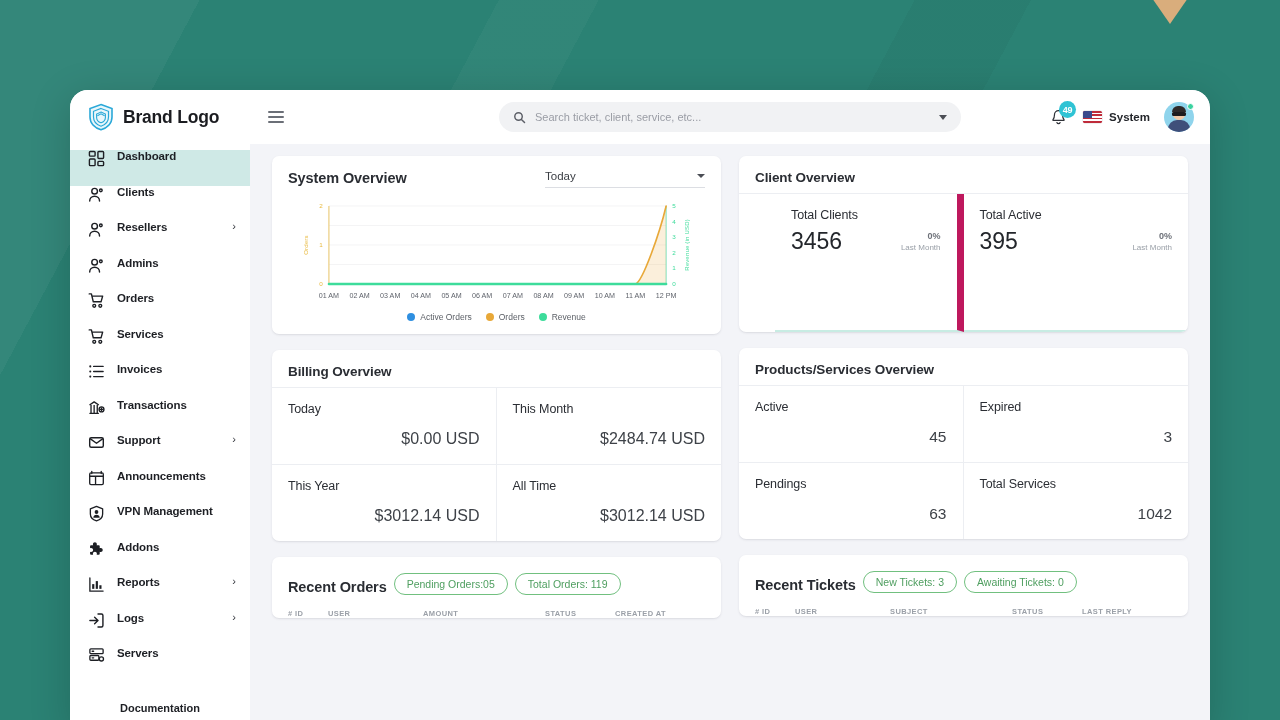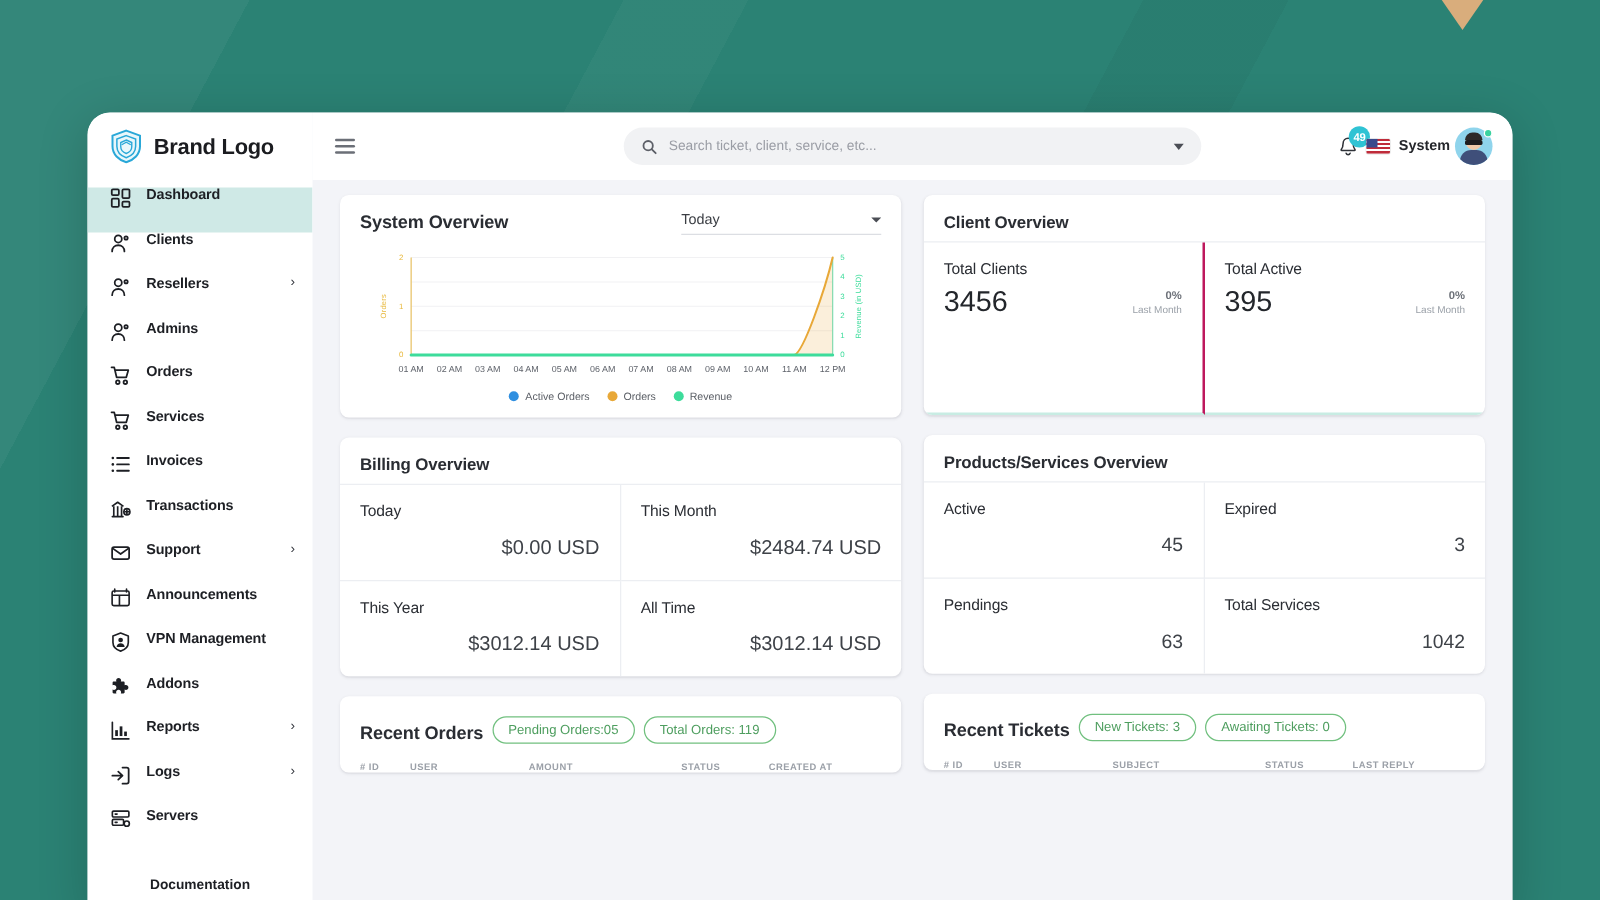--- a/index.html
+++ b/index.html
@@ -110,21 +110,21 @@
     flex: 1 1 auto; border: 0; background: transparent; outline: none;
     font-family: inherit; font-size: 11px; color: #3a3d44;
   }
   .search-input::placeholder { color: #9a9da5; }
   .search-caret {
     width: 0; height: 0; flex: 0 0 auto;
     border-left: 4.5px solid transparent; border-right: 4.5px solid transparent;
     border-top: 5px solid #4b4e55; cursor: pointer;
   }
   .top-right {
-    margin-left: auto; display: flex; align-items: center; gap: 4px;
+    margin-left: auto; display: flex; align-items: center; gap: 14px;
   }
   .bell-wrap { position: relative; width: 18px; height: 20px; cursor: pointer; }
   .bell-wrap svg { width: 15px; height: 17px; color: #2f3238; display:block; margin-top:2px;}
   .bell-badge {
     position: absolute; top: -6px; left: 8px;
     min-width: 17px; height: 17px; padding: 0 3px;
     border-radius: 9px; background: #2fc3d4; color: #fff;
     font-size: 9px; font-weight: 700;
     display: flex; align-items: center; justify-content: center;
     letter-spacing: -0.2px;
@@ -260,21 +260,21 @@
   }
   .delta-pct { font-size: 9px; color: #6d7179; font-weight: 600; }
   .delta-sub { font-size: 8px; color: #9aa0a8; margin-top: 2px; }
 
   .client-card-wrap { display: grid; grid-template-columns: 1fr 1fr; gap: 0; border-top: 1px solid #eceef2; }
   .client-cell {
     padding: 14px 16px 0 16px; height: 138px;
     border-bottom: 2px solid #c8ece3;
     position: relative;
   }
-  .client-cell:first-child { border-right: 2px solid #be185d; }
+  .client-cell:first-child { border-right: 7px solid #be185d; margin-left: 36px; }
 
   
   .recent-head {
     padding: 16px 16px 10px 16px;
     display: flex; align-items: flex-end; gap: 7px;
   }
   .pill {
     border: 1px solid #71c07f; border-radius: 14px;
     padding: 4px 12px; font-size: 10.5px; color: #4e9e5f;
     white-space: nowrap; cursor: pointer;

